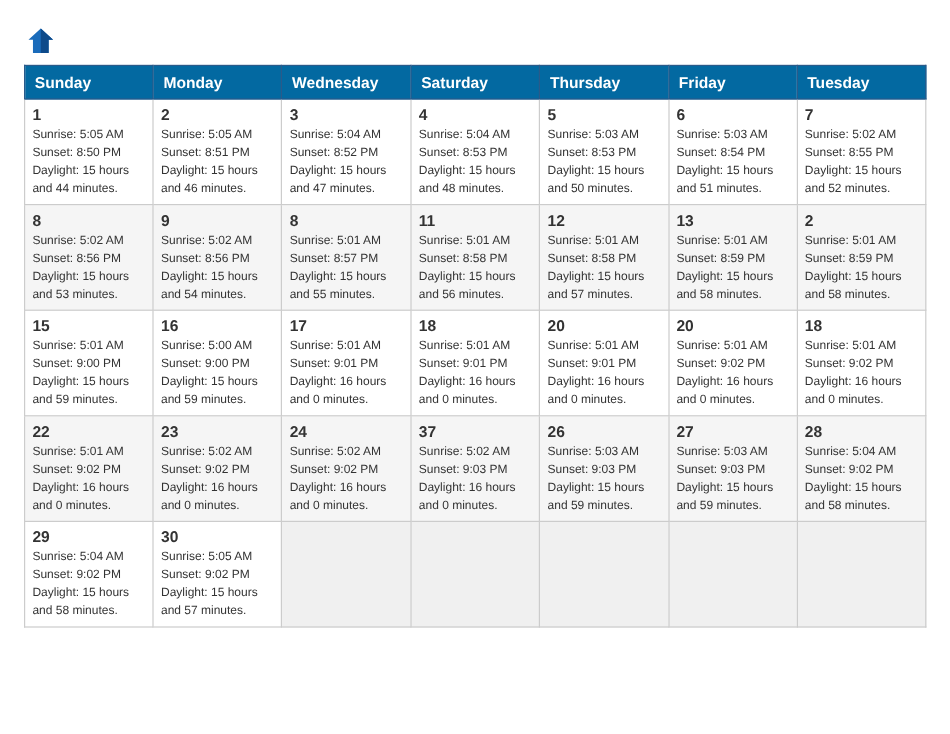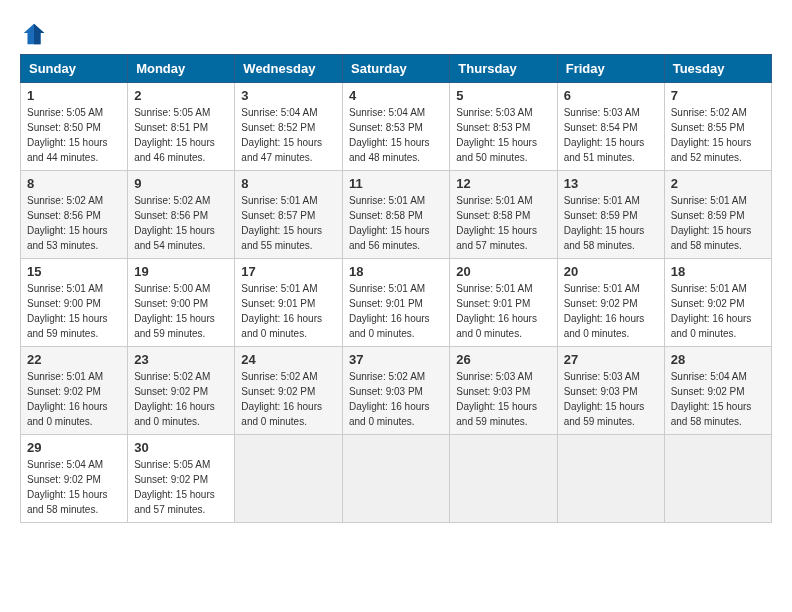--- a/index.html
+++ b/index.html
@@ -228,21 +228,21 @@
       </tr>
       <tr>
         <td>
           <span class="day-num">15</span>
           <div class="day-info" style="white-space: pre-line;">Sunrise: 5:01 AM
 Sunset: 9:00 PM
 Daylight: 15 hours
 and 59 minutes.</div>
         </td>
         <td>
-          <span class="day-num">19</span>
+          <span class="day-num">16</span>
           <div class="day-info" style="white-space: pre-line;">Sunrise: 5:00 AM
 Sunset: 9:00 PM
 Daylight: 15 hours
 and 59 minutes.</div>
         </td>
         <td>
           <span class="day-num">17</span>
           <div class="day-info" style="white-space: pre-line;">Sunrise: 5:01 AM
 Sunset: 9:01 PM
 Daylight: 16 hours

